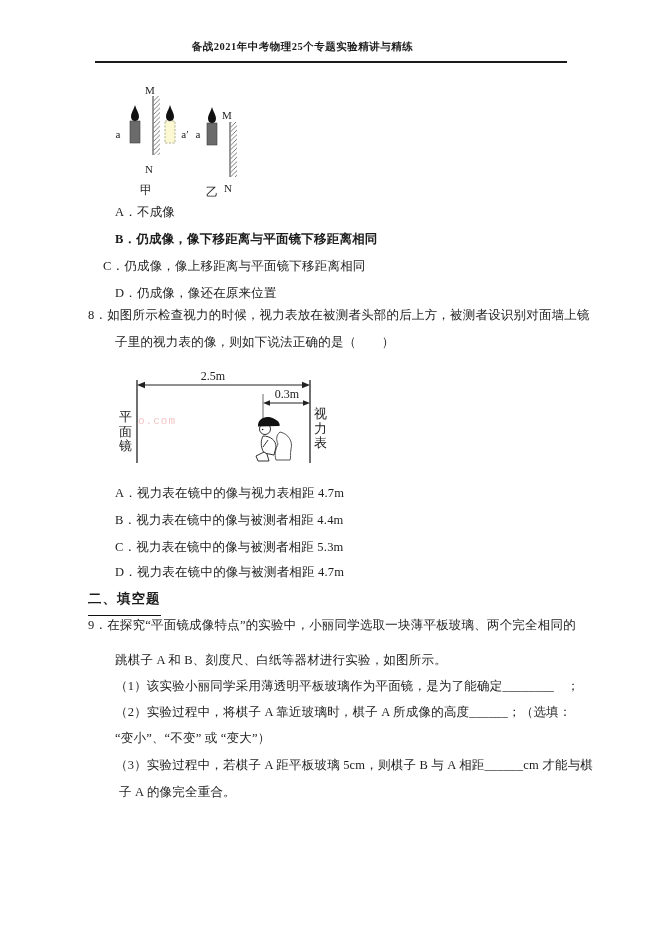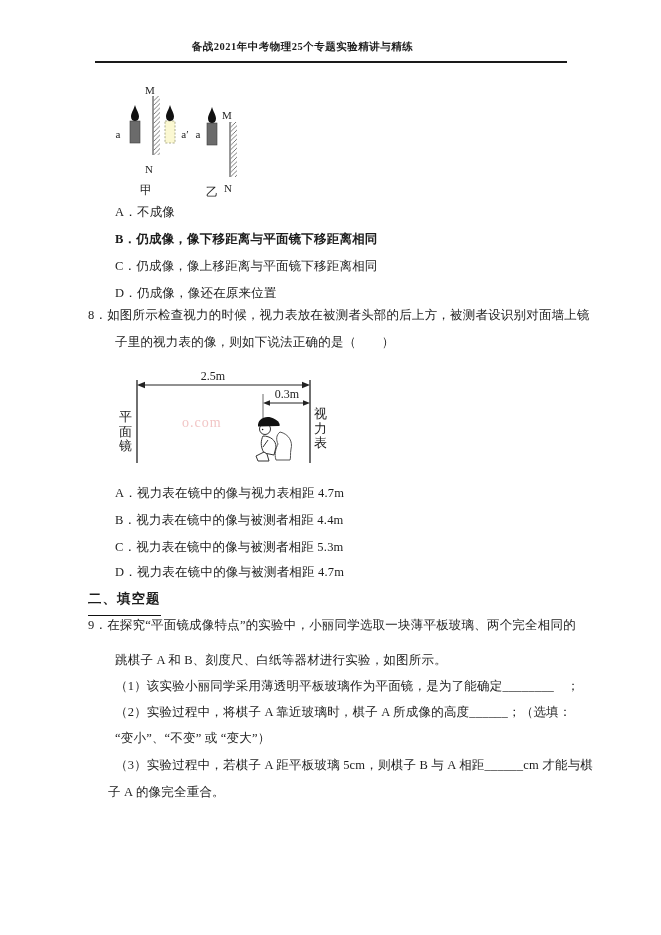--- a/index.html
+++ b/index.html
@@ -7,21 +7,21 @@
     width:661px;height:935px;background:#ffffff;position:relative;overflow:hidden;
     font-family:"Liberation Serif","DejaVu Serif",serif;color:#1c1c1c;
   }
   .abs{position:absolute;white-space:nowrap;}
   .hdr{top:40px;left:0;width:605px;text-align:center;font-size:10.5px;font-weight:bold;letter-spacing:.5px;}
   .rule{top:61px;left:95px;width:472px;height:1.5px;background:#1a1a1a;}
   .line{font-size:12.5px;line-height:15px;letter-spacing:.2px;}
   .opt span{display:inline;}
   .sec{font-size:13.5px;font-weight:bold;border-bottom:1.6px solid #111;padding-bottom:7px;letter-spacing:1px;}
   .vlabel{position:absolute;width:15px;font-size:13px;line-height:14.5px;word-break:break-all;}
-  .wm{position:absolute;font-size:14px;color:#f2c6c6;font-family:Liberation Serif, serif;letter-spacing:1px;padding-left:44px;}
+  .wm{position:absolute;font-size:11px;color:#f2c6c6;font-family:Liberation Mono, monospace;letter-spacing:1px;}
   svg text{font-family:"Liberation Serif","DejaVu Serif",serif;fill:#222;}
 </style>
 </head>
 <body>
 
 <div class="abs hdr">备战2021年中考物理25个专题实验精讲与精练</div>
 <div class="abs rule"></div>
 
 <svg class="abs" style="left:100px;top:78px;" width="192" height="122" viewBox="0 0 192 122" xmlns="http://www.w3.org/2000/svg">
   <defs>
@@ -56,21 +56,21 @@
   <text x="128" y="114" font-size="11" text-anchor="middle">N</text>
   <text x="112" y="118" font-size="12" text-anchor="middle">乙</text>
 </svg>
 
 <div class="abs line opt" style="left:115px;top:205px;">
   <span>A．</span><span>不成像</span>
 </div>
 <div class="abs line opt" style="left:115px;top:232px;font-weight:bold;">
   <span>B．</span><span>仍成像，像下移距离与平面镜下移距离相同</span>
 </div>
-<div class="abs line opt" style="left:115px;top:259px;text-align:center;">
+<div class="abs line opt" style="left:103px;top:259px;text-align:center;">
   <span>C．</span><span>仍成像，像上移距离与平面镜下移距离相同</span>
 </div>
 <div class="abs line opt" style="left:115px;top:286px;">
   <span>D．</span><span>仍成像，像还在原来位置</span>
 </div>
 
 <div class="abs line" style="left:88px;top:308px;">8．如图所示检查视力的时候，视力表放在被测者头部的后上方，被测者设识别对面墙上镜</div>
 <div class="abs line" style="left:115px;top:335px;">子里的视力表的像，则如下说法正确的是（　　）</div>
 
 <svg class="abs" style="left:110px;top:368px;" width="230" height="105" viewBox="0 0 230 105" xmlns="http://www.w3.org/2000/svg">
@@ -117,13 +117,13 @@
 </div>
 
 <div class="abs sec" style="left:88px;top:590px;">二、填空题</div>
 
 <div class="abs line" style="left:88px;top:618px;">9．在探究“平面镜成像特点”的实验中，小丽同学选取一块薄平板玻璃、两个完全相同的</div>
 <div class="abs line" style="left:115px;top:645px;margin-top:8px;">跳棋子 A 和 B、刻度尺、白纸等器材进行实验，如图所示。</div>
 <div class="abs line" style="left:115px;top:679px;">（1）该实验小丽同学采用薄透明平板玻璃作为平面镜，是为了能确定________　；</div>
 <div class="abs line" style="left:115px;top:705px;">（2）实验过程中，将棋子 A 靠近玻璃时，棋子 A 所成像的高度______；（选填：</div>
 <div class="abs line" style="left:115px;top:731px;">“变小”、“不变” 或 “变大”）</div>
 <div class="abs line" style="left:115px;top:758px;">（3）实验过程中，若棋子 A 距平板玻璃 5cm，则棋子 B 与 A 相距______cm 才能与棋</div>
-<div class="abs line" style="left:108px;top:785px;">子 A 的像完全重合。</div>
+<div class="abs line" style="left:119px;top:785px;">子 A 的像完全重合。</div>
 
 </body></html>

